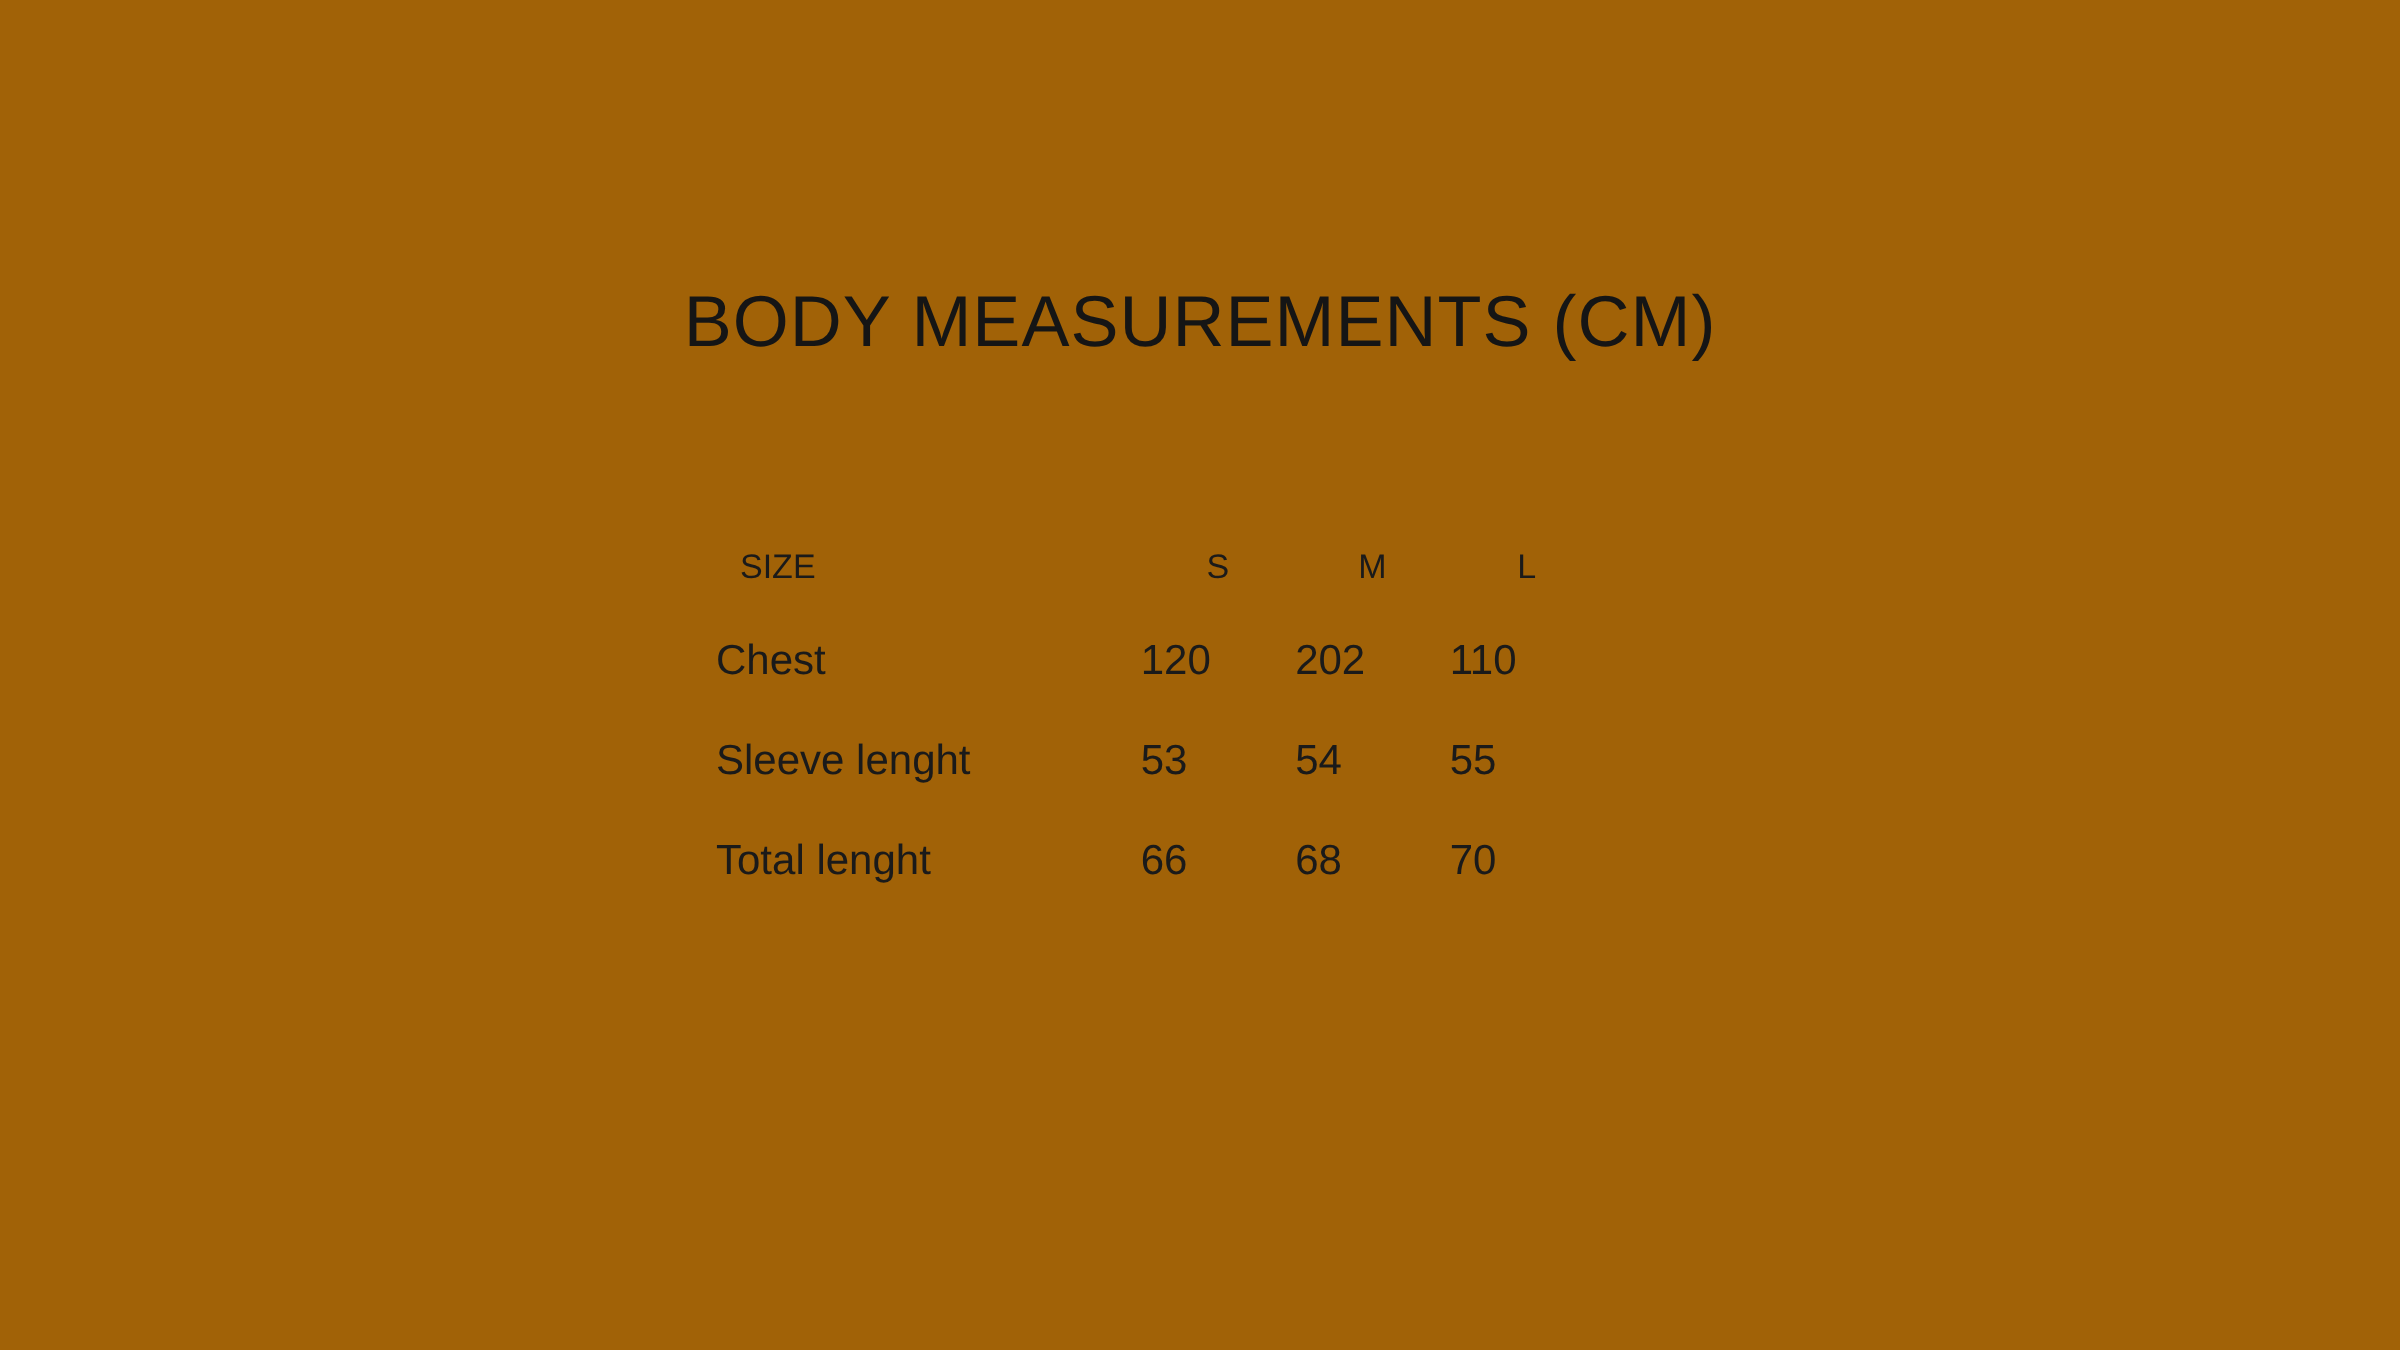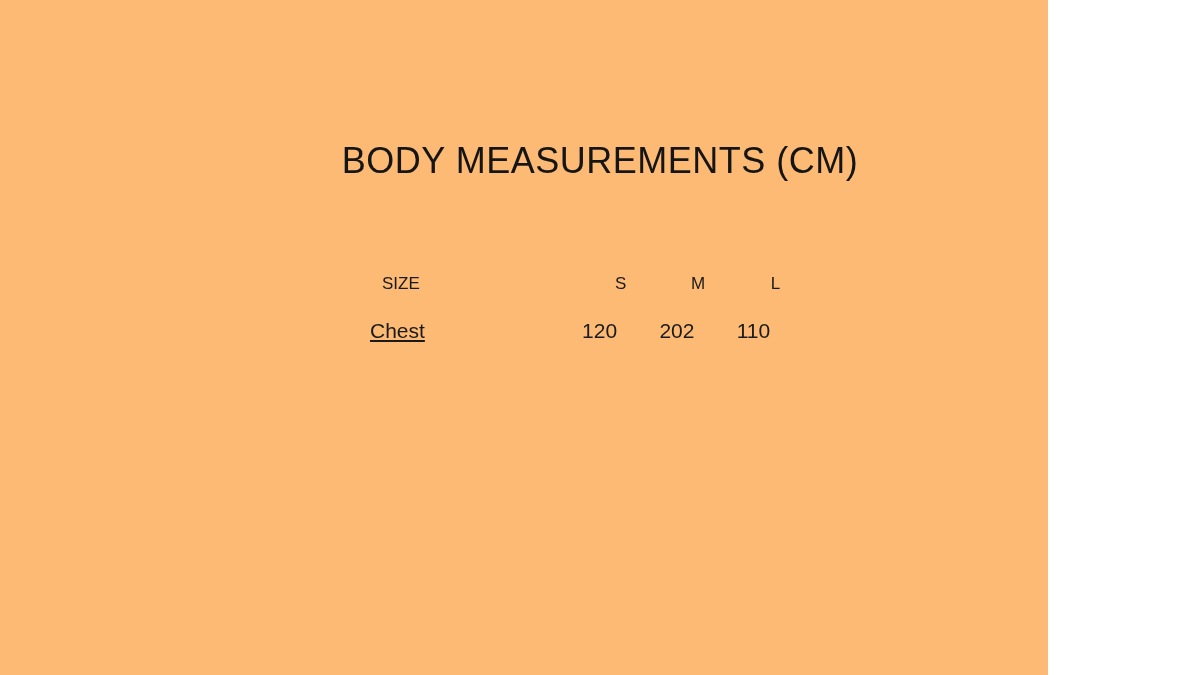--- a/index.html
+++ b/index.html
@@ -10,42 +10,42 @@
     width: 1200px;
     height: 675px;
     background: #ffffff;
     font-family: "Liberation Sans", sans-serif;
     color: #111111;
     overflow: hidden;
   }
 
   .page {
     position: relative;
-    width: 1048px;
+    width: 1200px;
     height: 675px;
-    background: #fdba74;
+    background: #a16207;
   }
 
   .title {
     position: absolute;
     top: 140px;
     left: 0;
     width: 1200px;
     text-align: center;
     font-size: 36px;
     font-weight: 400;
     letter-spacing: 0.5px;
     color: #151515;
     white-space: nowrap;
   }
 
   .size-table {
     position: absolute;
     top: 262px;
-    left: 364px;
+    left: 352px;
     width: 450px;
     border-collapse: collapse;
   }
 
   .size-table th,
   .size-table td {
     border: none;
     padding: 0;
     font-weight: 400;
     color: #1a1a1a;
@@ -71,21 +71,20 @@
   }
 
   .body-row td {
     height: 50px;
     vertical-align: middle;
   }
   .row-label {
     text-align: left;
     padding-left: 6px !important;
     font-size: 21px;
-    text-decoration: underline;
   }
   .row-val {
     text-align: left;
     font-size: 21px;
   }
 </style>
 </head>
 <body>
 
 <div class="page">
@@ -101,16 +100,28 @@
         <th class="col-val hdr-val">L</th>
       </tr>
     </thead>
     <tbody>
       <tr class="body-row">
         <td class="col-label row-label">Chest</td>
         <td class="col-val row-val">120</td>
         <td class="col-val row-val">202</td>
         <td class="col-val row-val">110</td>
       </tr>
+      <tr class="body-row">
+        <td class="col-label row-label">Sleeve lenght</td>
+        <td class="col-val row-val">53</td>
+        <td class="col-val row-val">54</td>
+        <td class="col-val row-val">55</td>
+      </tr>
+      <tr class="body-row">
+        <td class="col-label row-label">Total lenght</td>
+        <td class="col-val row-val">66</td>
+        <td class="col-val row-val">68</td>
+        <td class="col-val row-val">70</td>
+      </tr>
     </tbody>
   </table>
 
 </div>
 
 </body></html>

